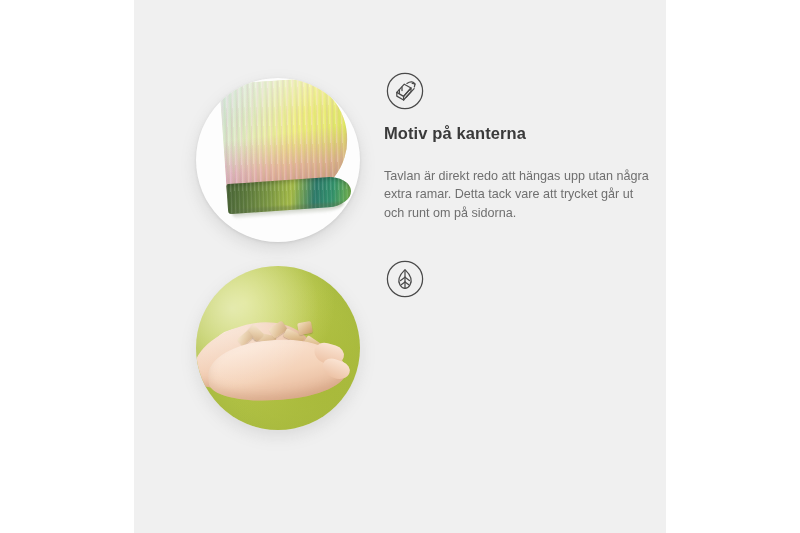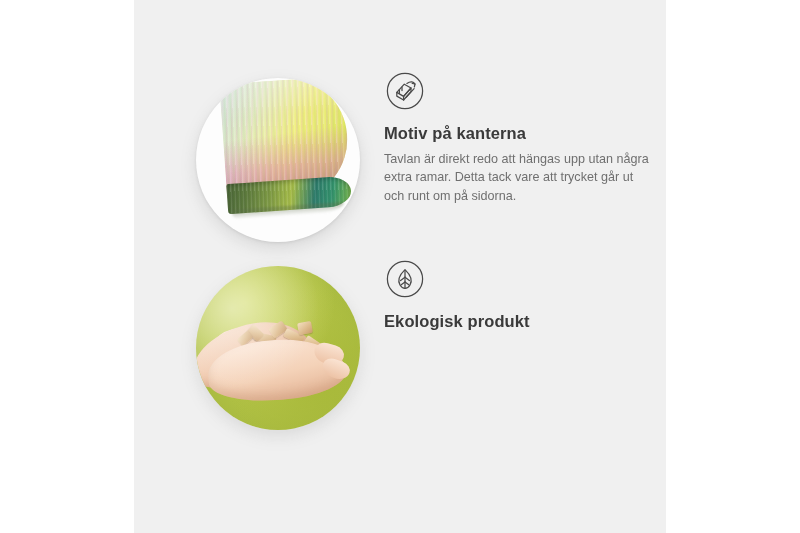--- a/index.html
+++ b/index.html
@@ -263,21 +263,21 @@
     font-size: 16.5px;
     font-weight: bold;
     color: #3a3a3a;
     letter-spacing: 0.1px;
     line-height: 1.2;
   }
   #feature-0 .feature-title { padding-top: 12px; }
   #feature-1 .feature-title { padding-top: 12px; }
 
   .feature-desc {
-    margin: 6px 0 0 0;
+    margin: 23px 0 0 0;
     font-size: 12.6px;
     line-height: 1.47;
     color: #6f6f6f;
     max-width: 268px;
   }
 </style>
 </head>
 <body>
 
 <div id="page">
@@ -352,17 +352,16 @@
         <svg width="42" height="42" viewBox="0 0 42 42" fill="none" stroke="#4a4a4a" stroke-width="1.25" stroke-linecap="round" stroke-linejoin="round">
           <circle cx="21" cy="21" r="17.6" fill="none"></circle>
           <path d="M21 11.6 C26.6 17.0 28.4 22.8 26.0 27.0 C24.6 29.4 22.9 30.4 21 30.4 C19.1 30.4 17.4 29.4 16.0 27.0 C13.6 22.8 15.4 17.0 21 11.6 Z" fill="none"></path>
           <path d="M21 12.6 L21 30.4" fill="none"></path>
           <path d="M21 19.2 L16.6 22.6" fill="none"></path>
           <path d="M21 19.2 L25.4 22.6" fill="none"></path>
           <path d="M21 24.0 L17.2 26.8" fill="none"></path>
           <path d="M21 24.0 L24.8 26.8" fill="none"></path>
         </svg>
       </span>
-      <h2 class="feature-title">Ekologisk produkt</h2>
     </div>
   </div>
 
 </div>
 
 </body></html>

